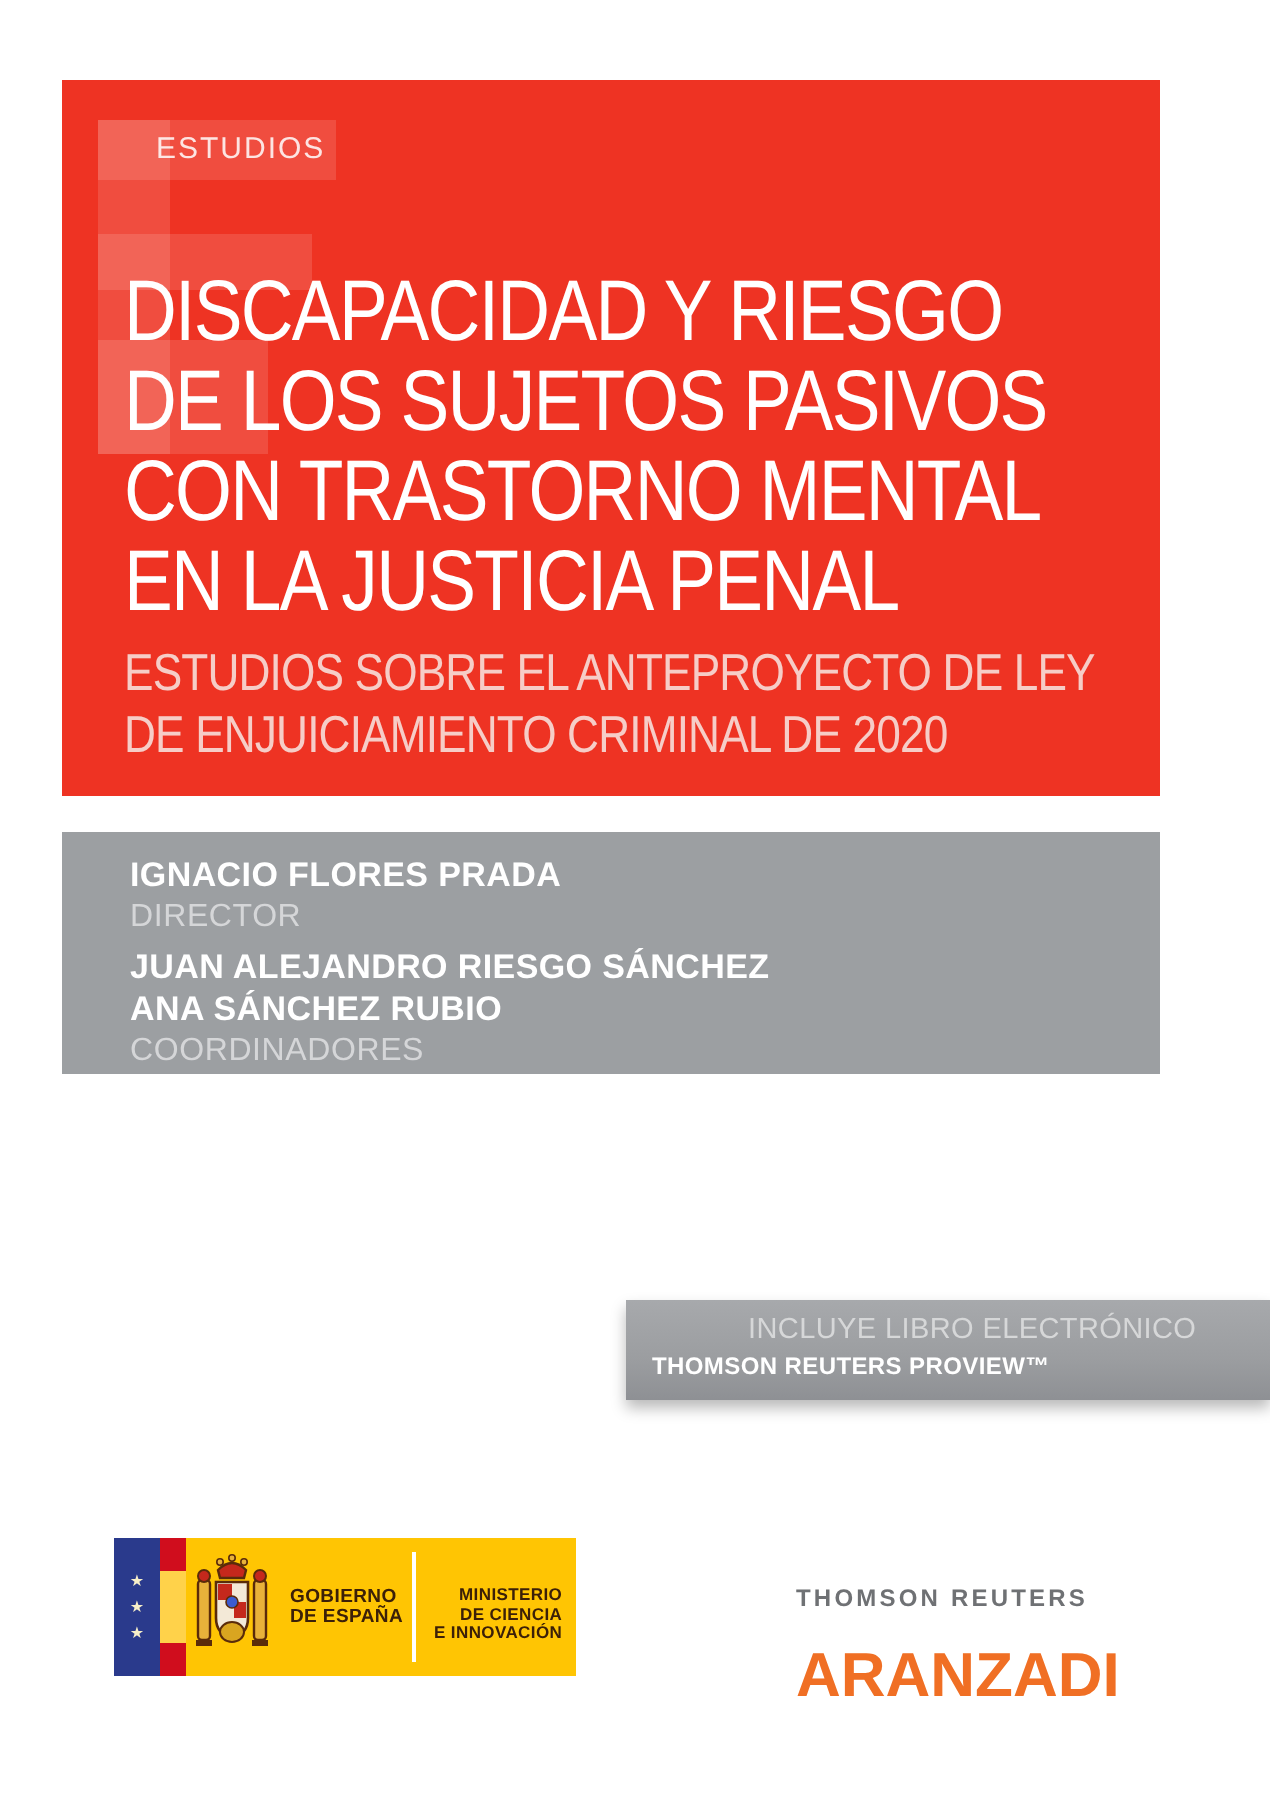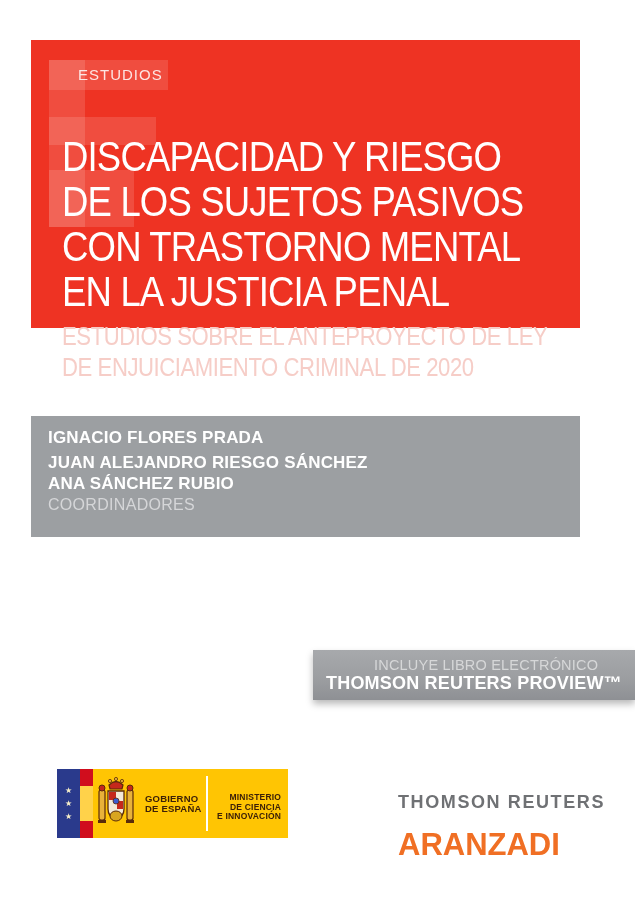--- a/index.html
+++ b/index.html
@@ -2,21 +2,21 @@
 <html style="--cover-red: #ee3323; --title-white: #ffffff; --subtitle-pink: #f6cdc7; --block-gray: #9c9fa2; --band-gray: #9b9da0; --aranzadi-orange: #f06f24; --thomson-gray: #6f7174; --gov-yellow: #ffc503; --gov-blue: #2a3a8c; --flag-red: #d00d1d; --gov-text: #3c2008;"><head>
 <meta charset="utf-8">
 <style>
   html,body{margin:0;padding:0;background:#ffffff;}
   .page{
     position:relative;width:635px;height:898px;background:#ffffff;
     font-family:"Liberation Sans",sans-serif;overflow:hidden;
   }
   
   .red-panel{
-    position:absolute;left:31px;top:40px;width:549px;height:288px;
+    position:absolute;left:31px;top:40px;width:549px;height:358px;
     background:var(--cover-red,#ee3323);
     text-decoration:underline;
   }
   .e-part{position:absolute;background:rgba(255,255,255,0.13);}
   .e-stem  {left:18px;top:20px;width:36px;height:167px;}
   .e-top   {left:18px;top:20px;width:119px;height:30px;}
   .e-mid   {left:18px;top:77px;width:107px;height:28px;}
   .e-bottom{left:18px;top:130px;width:85px;height:57px;}
   .series-label{
     position:absolute;left:47px;top:26px;
@@ -32,34 +32,34 @@
   }
   .subtitle-wrap{margin-top:7px;}
   .subtitle-line{
     font-size:26px;line-height:31px;letter-spacing:-0.5px;
     color:var(--subtitle-pink,#f6cdc7);white-space:nowrap;
   }
   
   .authors-panel{
     position:absolute;left:31px;top:416px;width:549px;height:121px;
     background:var(--block-gray,#9c9fa2);
-    box-sizing:border-box;padding:11px 0 0 17px;
+    box-sizing:border-box;padding:11px 0 0 34px;
   }
   .author-name{font-size:17px;line-height:21px;font-weight:bold;color:#ffffff;letter-spacing:0.2px;}
   .author-role{font-size:16px;line-height:21px;color:#d5d6d8;letter-spacing:0.3px;}
   .coord-gap{margin-top:4px;}
   
   .ebook-band{
     position:absolute;left:313px;top:650px;width:322px;height:50px;
     background:linear-gradient(to bottom,#a7a9ac 0%,var(--band-gray,#9b9da0) 60%,#8e9094 100%);
     box-sizing:border-box;padding:7px 0 0 13px;
     box-shadow:0 4px 7px rgba(0,0,0,0.28);
   }
   .band-line1{font-size:14.5px;line-height:17px;color:#d6d7d8;letter-spacing:0.2px;margin-left:48px;}
-  .band-line2{font-size:18px;line-height:18px;color:#ffffff;font-weight:bold;letter-spacing:0.2px;}
+  .band-line2{font-size:12px;line-height:18px;color:#ffffff;font-weight:bold;letter-spacing:0.2px;}
   
   .gov-logo{
     position:absolute;left:57px;top:769px;width:231px;height:69px;
     display:flex;flex-direction:row;
   }
   .eu-strip{
     width:23px;height:100%;background:var(--gov-blue,#2a3a8c);
     display:flex;flex-direction:column;align-items:center;justify-content:center;gap:5px;
   }
   .eu-star{font-size:8px;line-height:8px;color:#f7efc9;}
@@ -84,21 +84,21 @@
     position:absolute;left:113px;top:7px;bottom:7px;width:1.5px;background:#ffffff;
   }
   .gov-ministry{
     position:absolute;left:124px;top:24px;
     font-size:8.5px;line-height:9.5px;font-weight:bold;
     color:var(--gov-text,#3c2008);letter-spacing:0.2px;text-align:right;
   }
   
   .publisher{position:absolute;left:398px;top:792px;}
   .pub-group{
-    font-size:18px;font-weight:bold;letter-spacing:1.6px;
+    font-size:12px;font-weight:bold;letter-spacing:1.6px;
     color:var(--thomson-gray,#6f7174);
   }
   .pub-brand{
     margin-top:15px;font-size:31px;line-height:33px;font-weight:bold;
     color:var(--aranzadi-orange,#f06f24);letter-spacing:0px;
   }
 </style>
 </head>
 <body>
 
@@ -120,20 +120,21 @@
       <div class="title-line">EN LA JUSTICIA PENAL</div>
       <div class="subtitle-wrap">
         <div class="subtitle-line">ESTUDIOS SOBRE EL ANTEPROYECTO DE LEY</div>
         <div class="subtitle-line">DE ENJUICIAMIENTO CRIMINAL DE 2020</div>
       </div>
     </div>
   </div>
 
   <div class="authors-panel">
     <div class="author-name">IGNACIO FLORES PRADA</div>
+    <div class="author-role">DIRECTOR</div>
     <div class="author-name coord-gap">JUAN ALEJANDRO RIESGO SÁNCHEZ</div>
     <div class="author-name">ANA SÁNCHEZ RUBIO</div>
     <div class="author-role">COORDINADORES</div>
   </div>
 
   <div class="ebook-band">
     <div class="band-line1">INCLUYE LIBRO ELECTRÓNICO</div>
     <div class="band-line2">THOMSON REUTERS PROVIEW™</div>
   </div>
 

